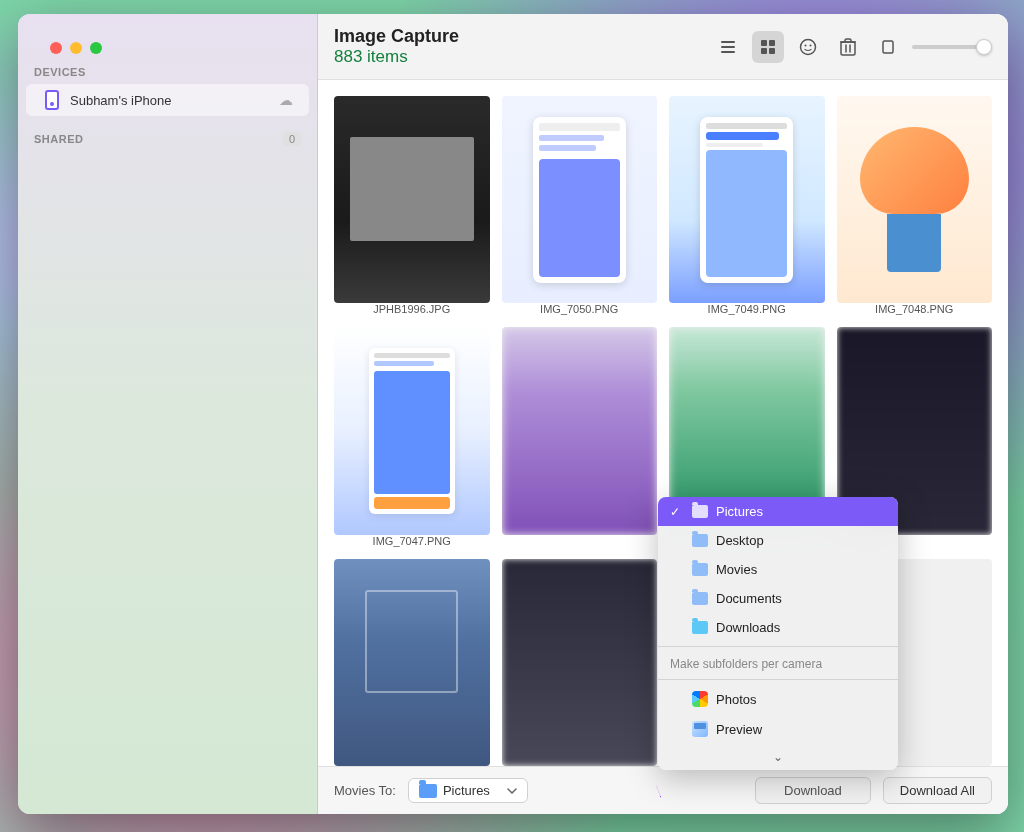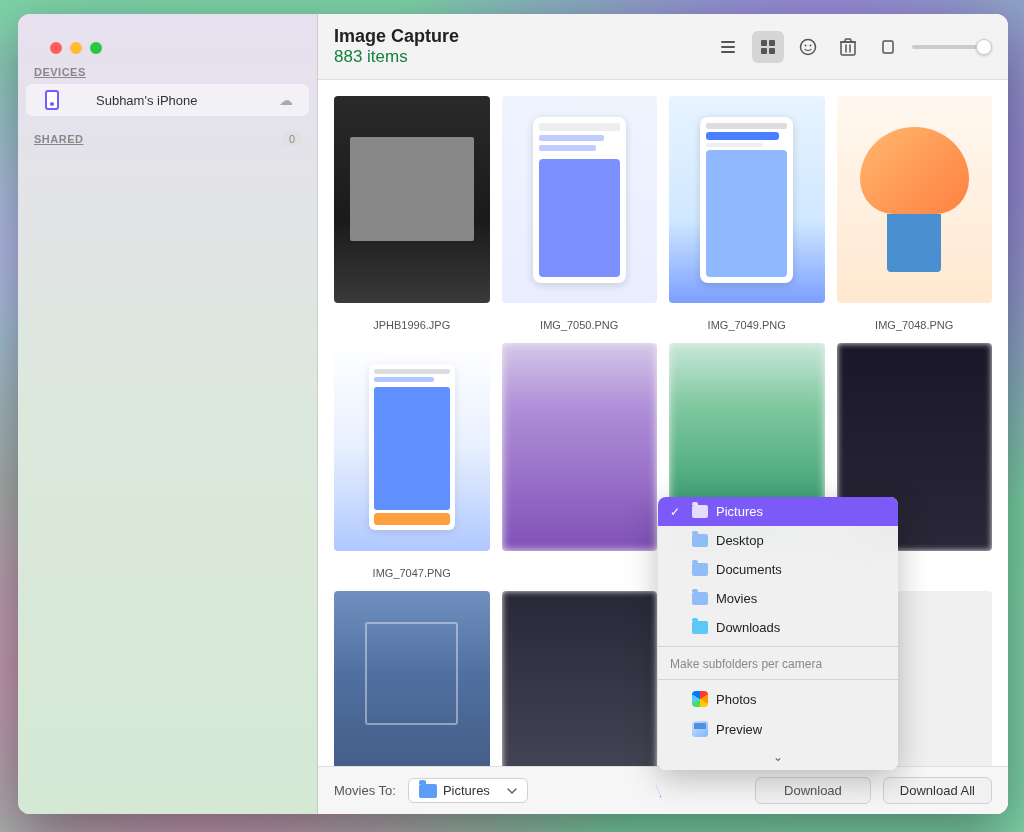--- a/index.html
+++ b/index.html
@@ -45,35 +45,33 @@
       padding: 52px 0 0 0;
     }
 
     .sidebar-section-label {
       font-size: 11px;
       font-weight: 600;
       color: #888;
       text-transform: uppercase;
       letter-spacing: 0.5px;
       padding: 0 16px 6px 16px;
-      text-decoration: underline;
     }
 
     .sidebar-item {
       display: flex;
       align-items: center;
       padding: 6px 16px;
       cursor: pointer;
       border-radius: 6px;
       margin: 0 8px;
     }
 
     .sidebar-item.active {
       background: rgba(255,255,255,0.5);
-      gap: 26px;
     }
 
     .sidebar-item .icon {
       width: 20px;
       height: 20px;
       margin-right: 8px;
       display: flex;
       align-items: center;
       justify-content: center;
     }
@@ -235,21 +233,21 @@
       display: grid;
       grid-template-columns: repeat(4, 1fr);
       gap: 12px;
       align-content: start;
     }
 
     .image-cell {
       display: flex;
       flex-direction: column;
       align-items: center;
-      gap: 16px;
+      gap: 0;
     }
 
     .image-thumb {
       width: 100%;
       aspect-ratio: 3/4;
       border-radius: 4px;
       overflow: hidden;
       background: #f0f0f0;
       position: relative;
     }
@@ -726,27 +724,27 @@
 
         <div class="dropdown-item">
           <span class="check-mark"></span>
           <div class="folder-icon folder-light"></div>
           <span>Desktop</span>
         </div>
 
         <div class="dropdown-item">
           <span class="check-mark"></span>
           <div class="folder-icon folder-light"></div>
-          <span>Documents</span>
+          <span>Movies</span>
         </div>
 
         <div class="dropdown-item">
           <span class="check-mark"></span>
           <div class="folder-icon folder-light"></div>
-          <span>Movies</span>
+          <span>Documents</span>
         </div>
 
         <div class="dropdown-item">
           <span class="check-mark"></span>
           <div style="width:16px;height:13px;background:#5bc8f5;border-radius:2px;position:relative;flex-shrink:0;">
             <div style="position:absolute;top:-3px;left:0;width:6px;height:3px;background:#5bc8f5;border-radius:2px 2px 0 0;"></div>
           </div>
           <span>Downloads</span>
         </div>
 

